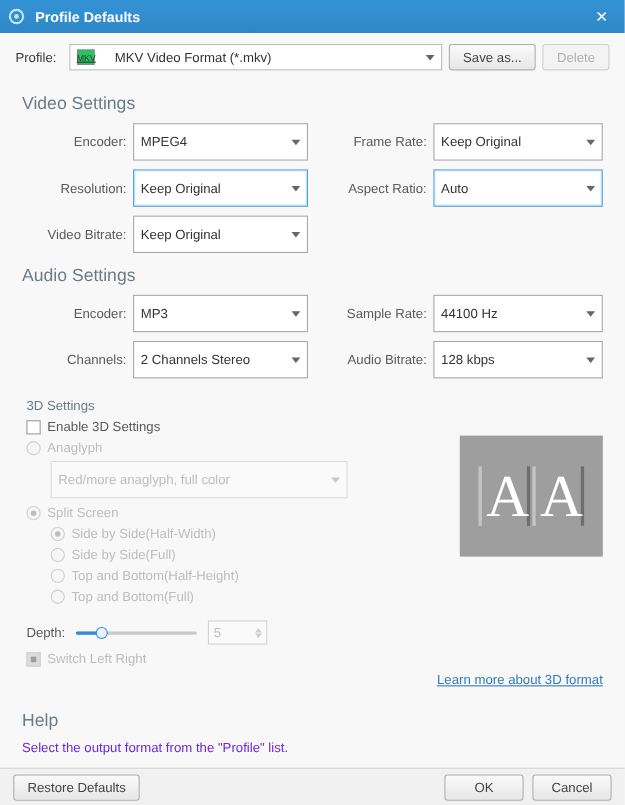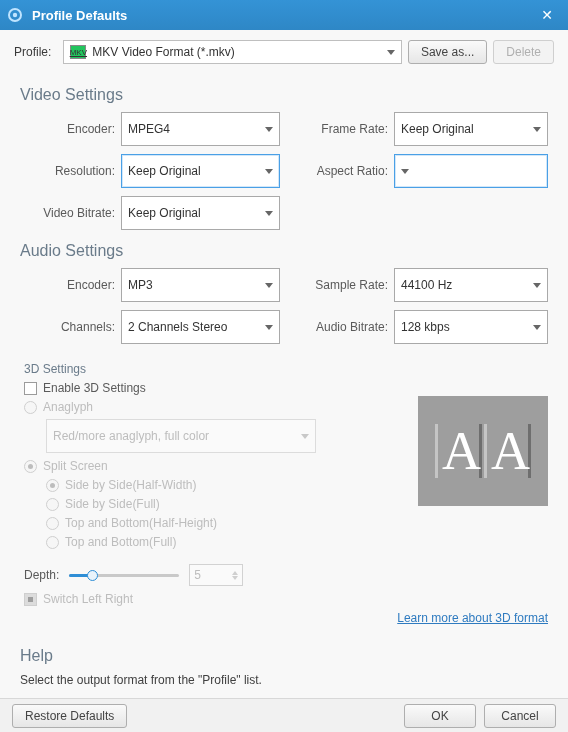--- a/index.html
+++ b/index.html
@@ -50,21 +50,21 @@
     height: 24px;
     background: #fff;
     border: 1px solid #bfbfbf;
     display: flex;
     align-items: center;
     padding: 0 6px;
     position: relative;
     cursor: pointer;
   }
   .profile-select .icn {
-    width: 16px; height: 14px; margin-right: 6px;
+    width: 16px; height: 14px; margin-right: 18px;
     display:inline-flex;align-items:center;justify-content:center;
     font-size:8px; color:#333; border:1px solid #888; background:#22c55e;text-decoration:underline;
   }
   .profile-select .txt { flex:1; color:#333; }
   .profile-select .caret, .combo .caret {
     width:0;height:0;border-left:4px solid transparent;border-right:4px solid transparent;border-top:5px solid #666;
   }
   .btn {
     height: 24px;
     padding: 0 12px;
@@ -147,21 +147,21 @@
   }
   .spin .arrows{display:flex;flex-direction:column;gap:1px;}
   .spin .up,.spin .down{width:0;height:0;border-left:3px solid transparent;border-right:3px solid transparent;}
   .spin .up{border-bottom:4px solid #cfcfcf;}
   .spin .down{border-top:4px solid #cfcfcf;}
 
   .learn { text-align:right; margin-top:2px; }
   .learn a { color:#2f7bc0; text-decoration:underline; cursor:pointer; }
 
   .helpgrp { margin-top:22px; }
-  .helptext { color:#404040; margin-top:6px; }
+  .helptext { color:#6d28d9; margin-top:6px; }
 
   .footer {
     height:34px;border-top:1px solid #d8d8d8;background:#f1f1f1;
     display:flex;align-items:center;padding:0 12px;gap:8px;
   }
   .footer .spacer{flex:1;}
   .footer .btn { min-width:72px; }
 </style>
 </head>
 <body>
@@ -216,20 +216,21 @@
         <div class="field left">
           <span class="flabel">Resolution:</span>
           <div class="combo hl">
               <span class="txt">Keep Original</span>
               <span class="caret"></span>
             </div>
         </div>
         <div class="field right">
           <span class="flabel r">Aspect Ratio:</span>
           <div class="combo hl">
+              <span class="txt">Auto</span>
               <span class="caret"></span>
             </div>
         </div>
       </div>
 
       <div class="row2">
         <div class="field left">
           <span class="flabel">Video Bitrate:</span>
           <div class="combo">
               <span class="txt">Keep Original</span>

